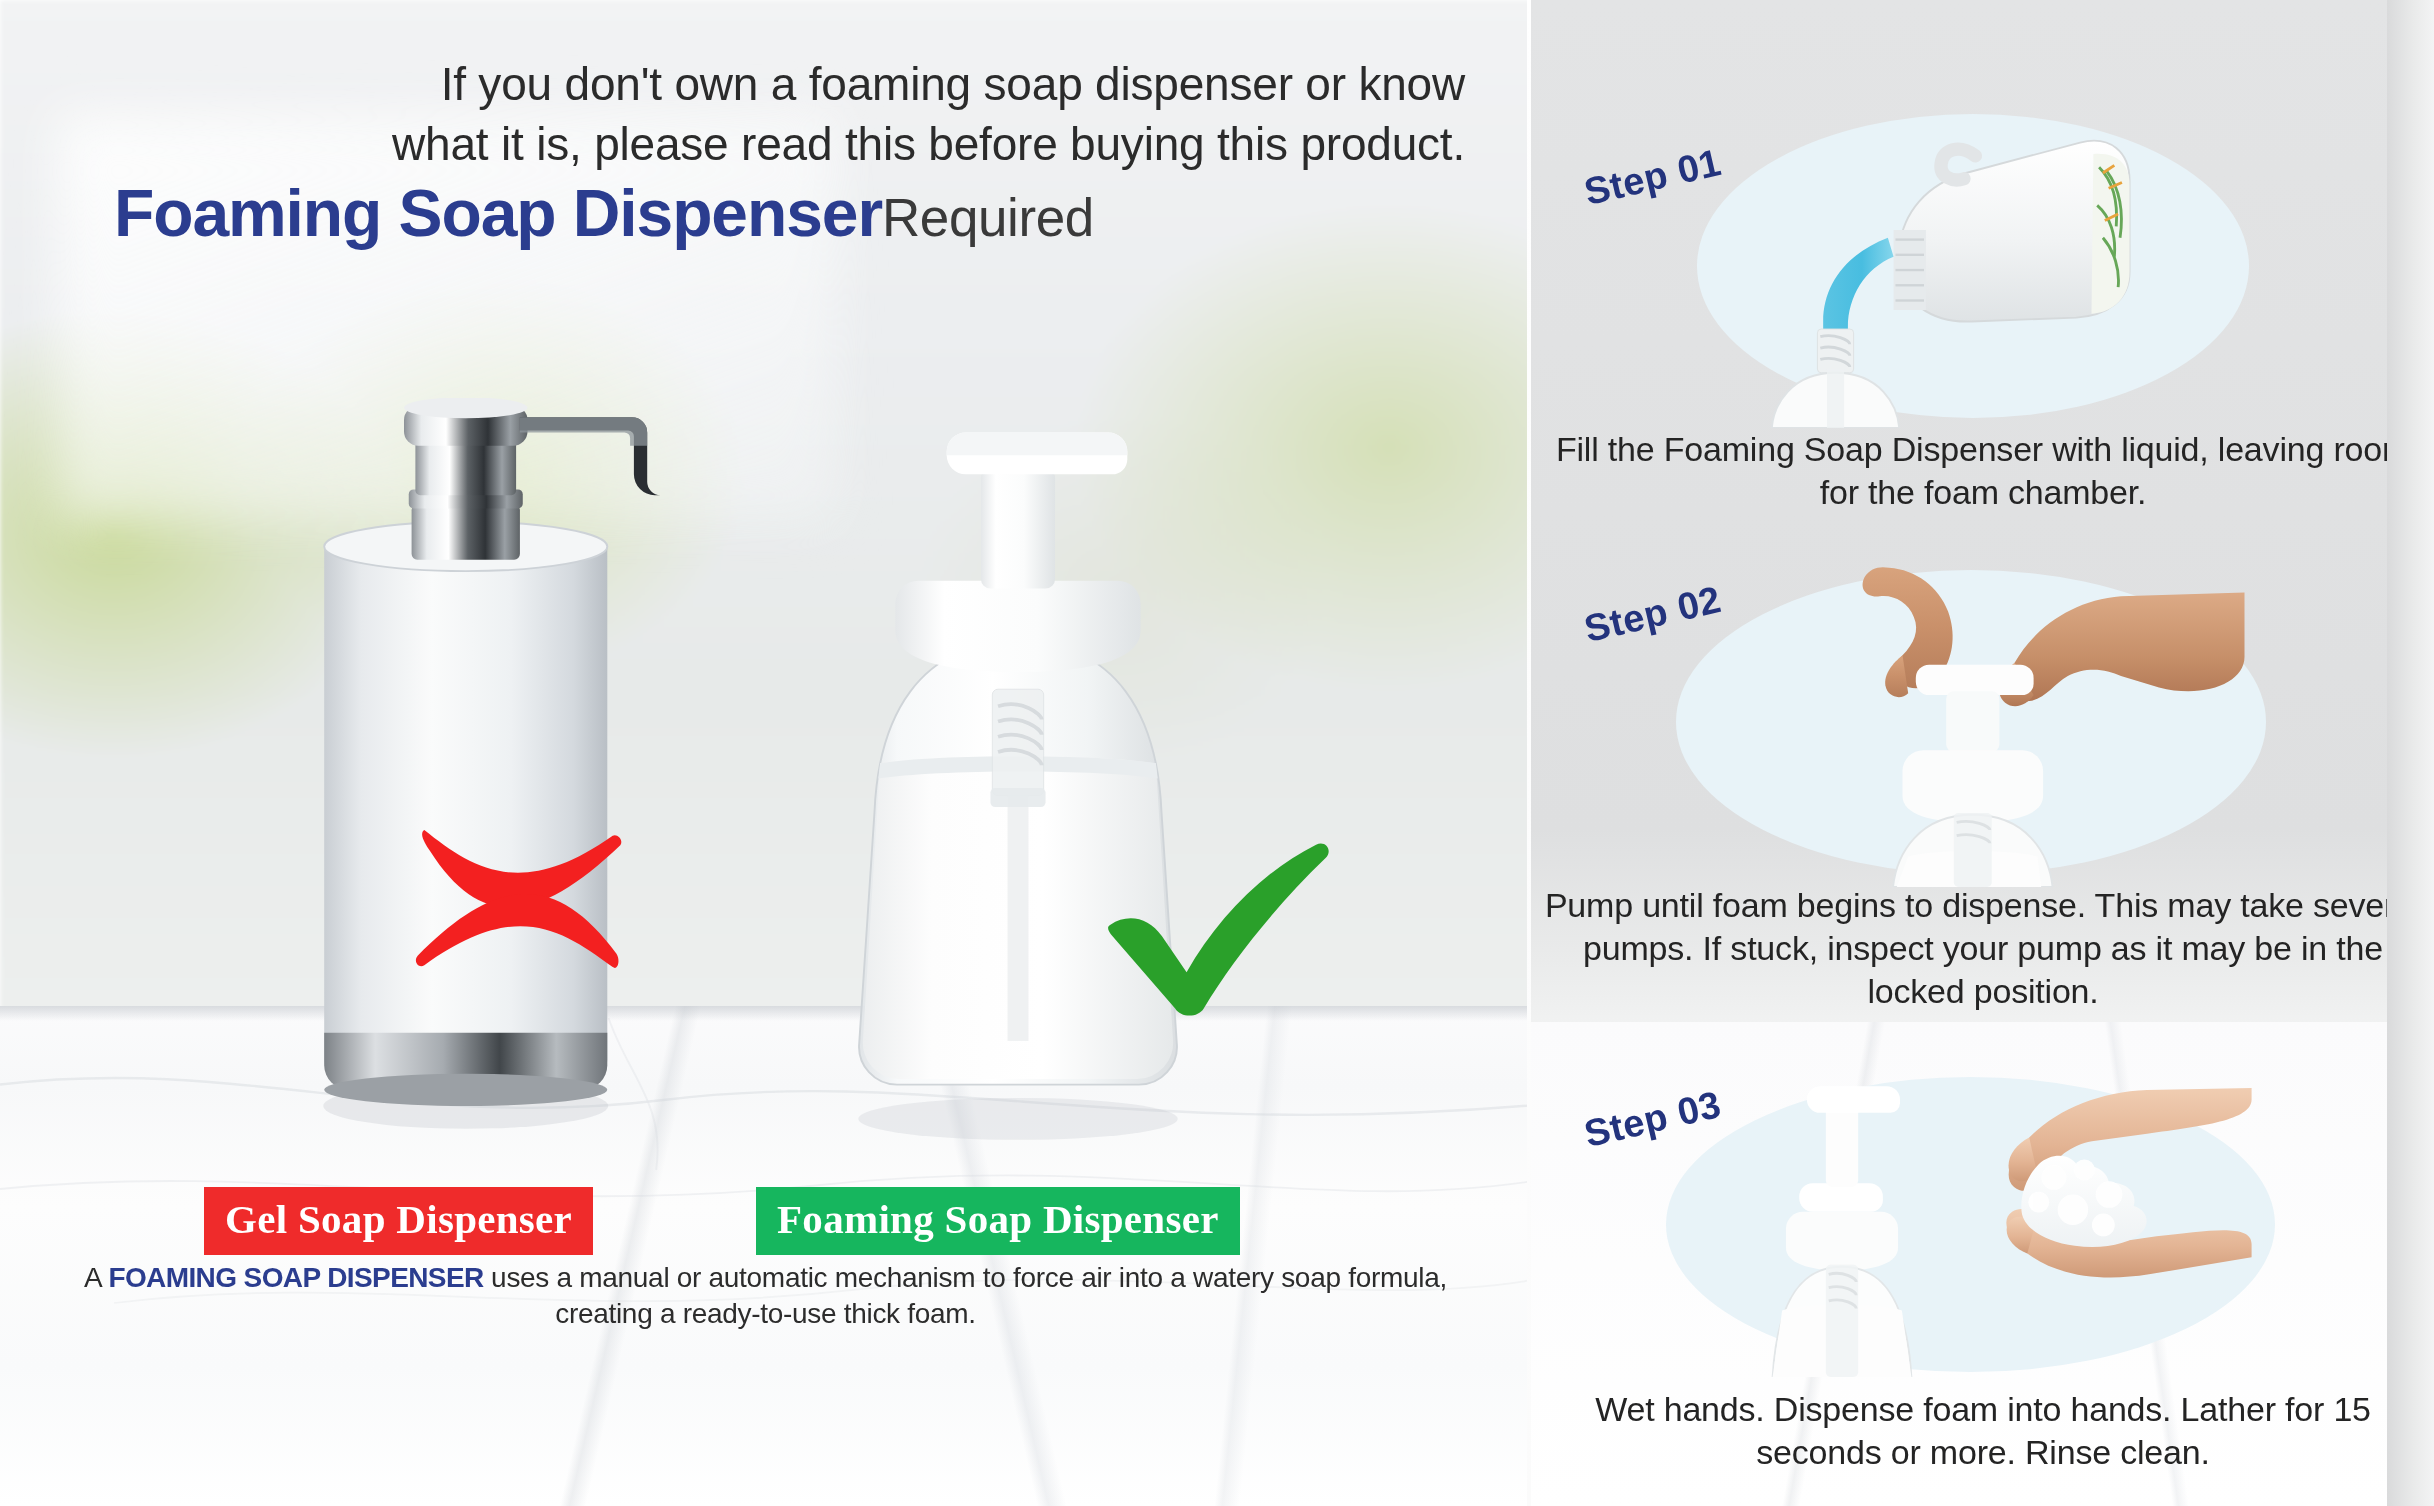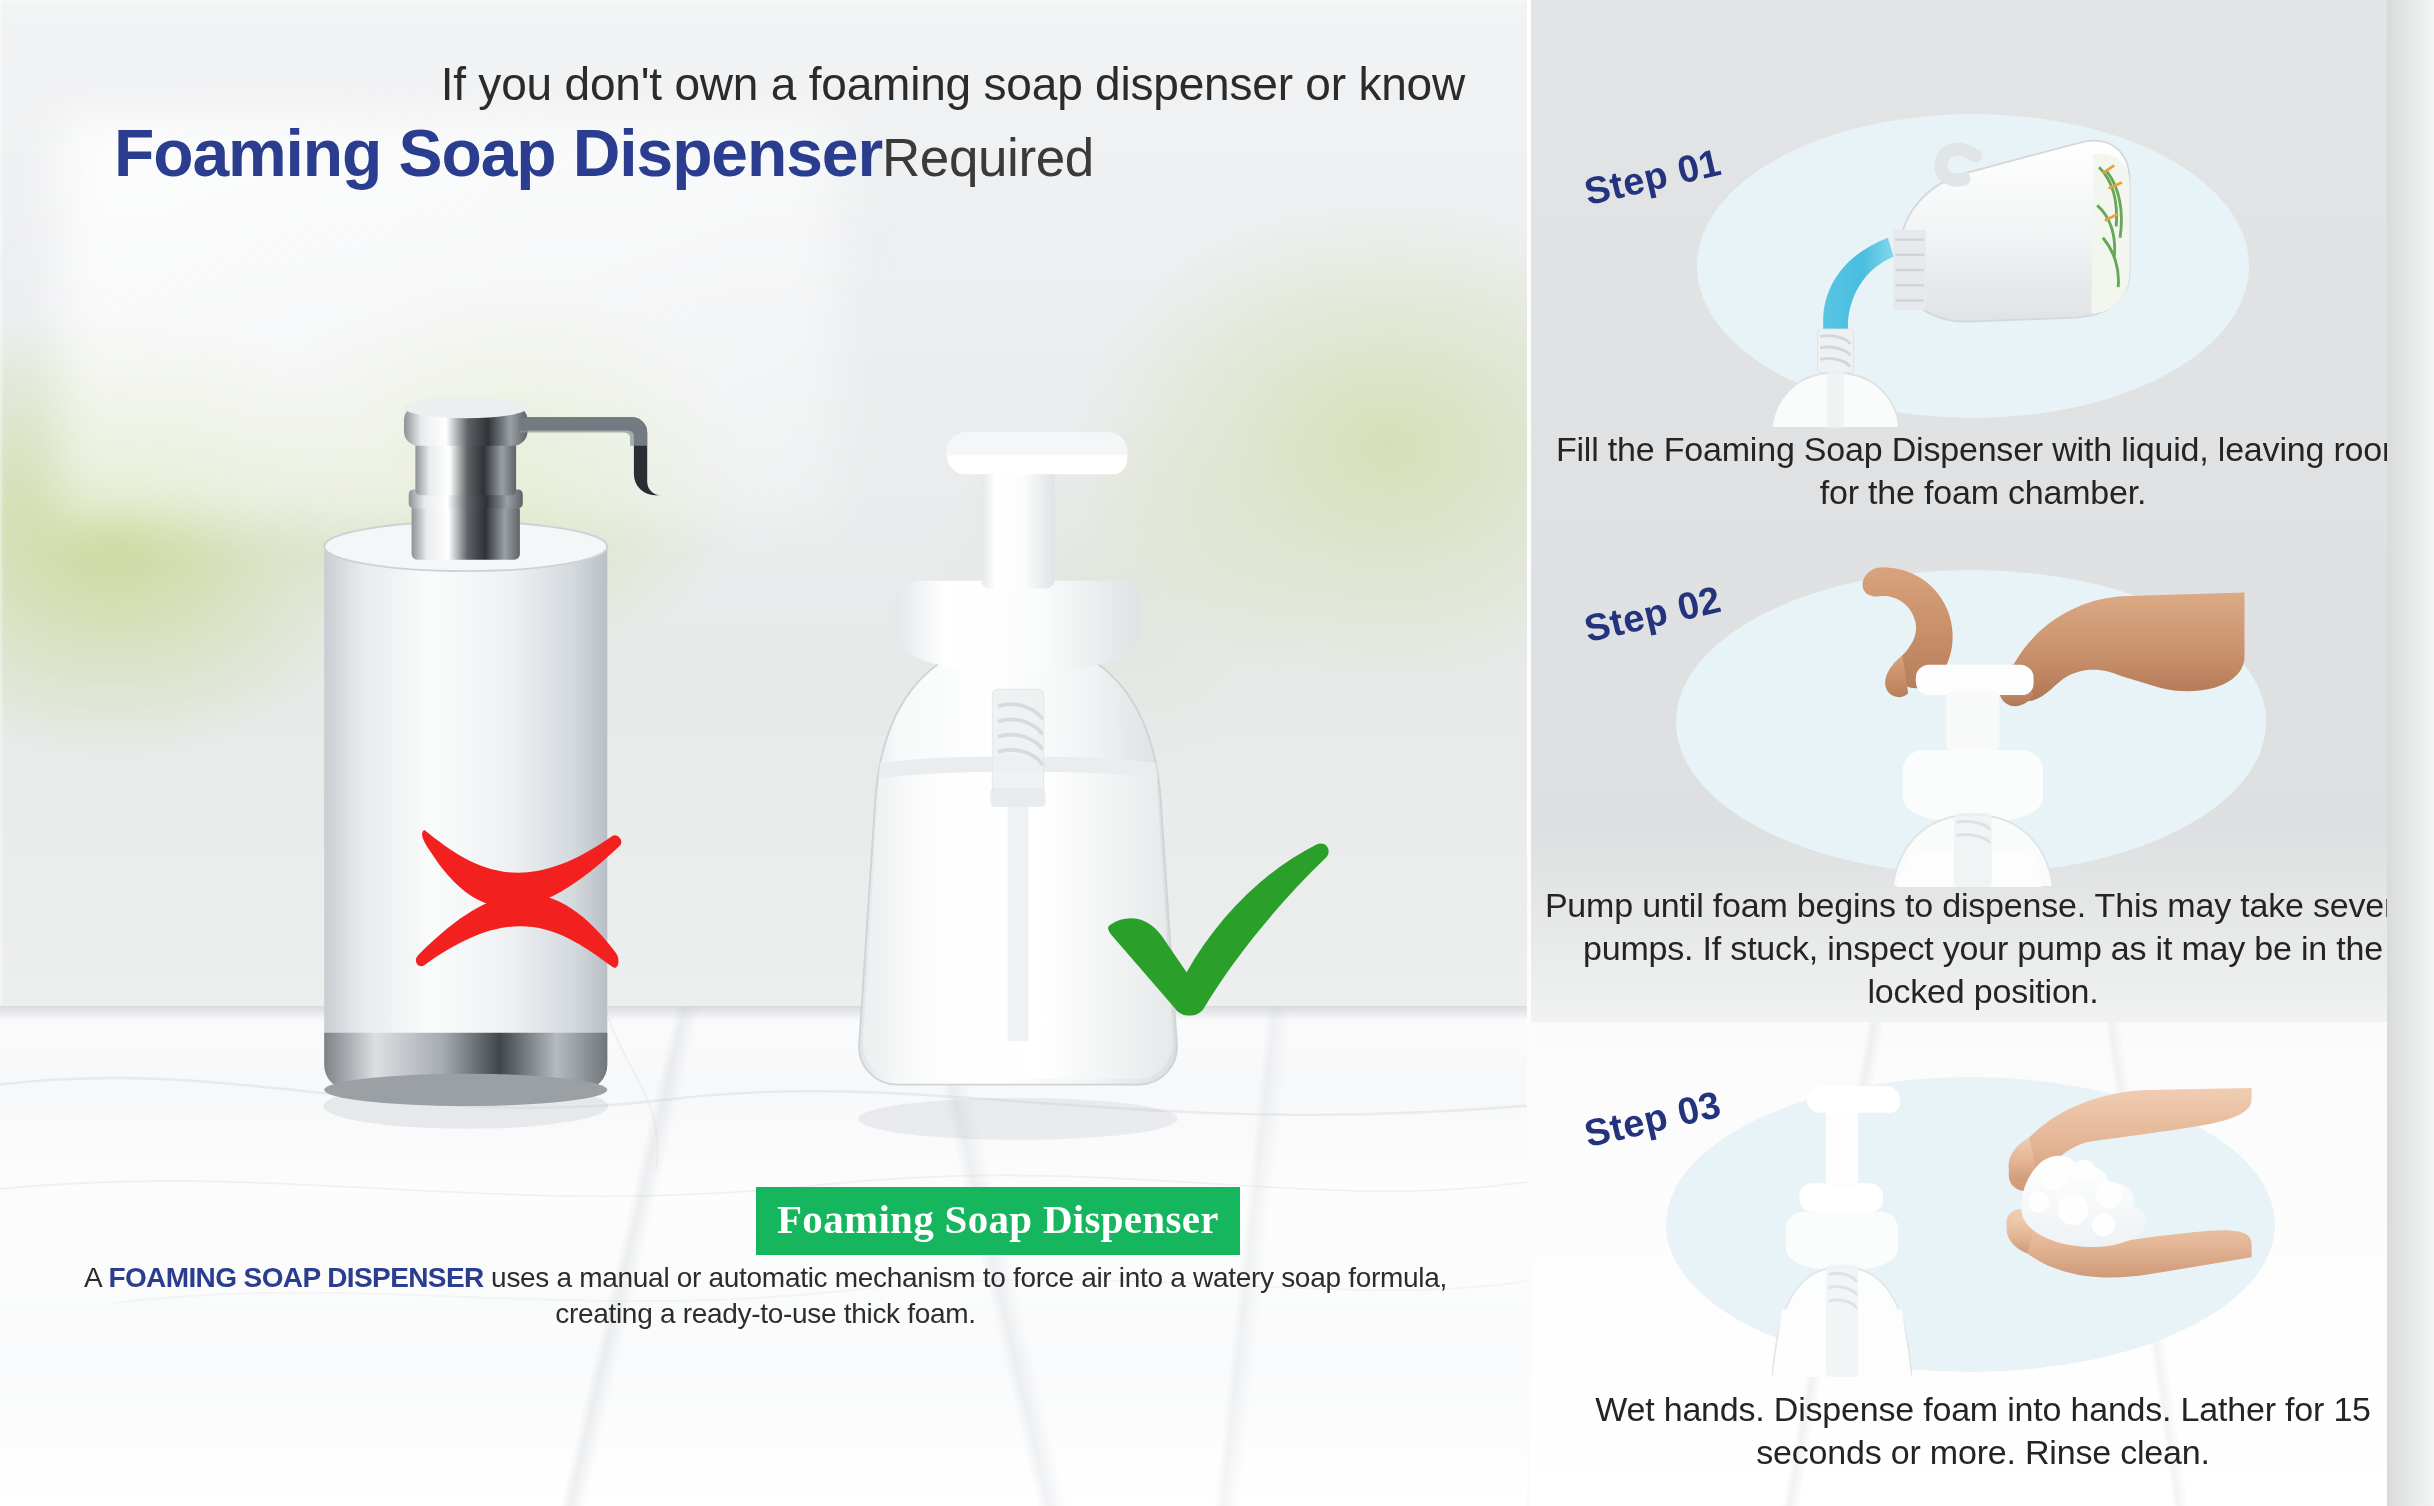--- a/index.html
+++ b/index.html
@@ -116,20 +116,21 @@
     <div class="counter-edge"></div>
     <svg class="counter-veins" viewBox="0 0 1610 340" preserveAspectRatio="none">
       <path d="M0,70 C260,40 420,120 700,86 C980,52 1180,128 1610,92" stroke="#ccd1d7" stroke-width="2.5" fill="none" opacity=".75"></path>
       <path d="M0,180 C300,150 520,212 860,176 C1180,142 1380,206 1610,172" stroke="#d2d6dc" stroke-width="2" fill="none" opacity=".6"></path>
       <path d="M120,300 C380,268 600,320 900,286 C1180,254 1420,308 1610,276" stroke="#d6dade" stroke-width="1.8" fill="none" opacity=".5"></path>
       <path d="M640,0 C660,60 700,90 690,160" stroke="#cfd4da" stroke-width="2" fill="none" opacity=".5"></path>
     </svg>
 
     <div id="headline">
       <div class="sub-line">If you don't own a foaming soap dispenser or know</div>
+      <div class="sub-line">what it is, please read this before buying this product.</div>
       <div class="title-row">
         <span class="title-main">Foaming Soap Dispenser</span><span class="title-tail">Required</span>
       </div>
     </div>
 
     <svg id="gel-product" viewBox="0 0 420 790">
       <defs>
         <linearGradient id="chrome" x1="0" y1="0" x2="1" y2="0">
           <stop offset="0%" stop-color="#8d9297"></stop>
             <stop offset="14%" stop-color="#e9ecee"></stop>
@@ -222,20 +223,21 @@
 
       <rect x="186" y="68" width="78" height="126" rx="10" fill="url(#capWhite)"></rect>
 
       <path d="M170,30 h150 a20,20 0 0 1 20,20 v8 a16,16 0 0 1 -16,16 h-154 a20,20 0 0 1 -20,-20 v-4 a20,20 0 0 1 20,-20 Z" fill="#ffffff"></path>
       <path d="M170,30 h150 a20,20 0 0 1 20,20 v4 h-190 v-4 a20,20 0 0 1 20,-20 Z" fill="#f4f6f7"></path>
     </svg>
     <svg class="mark-check" viewBox="0 0 250 190">
       <path d="M12,92 C30,80 52,84 66,104 L92,142 C124,86 172,36 228,8 C238,3 246,14 238,22 C186,72 140,130 110,180 C104,190 86,190 80,180 L14,104 C9,98 8,94 12,92 Z" fill="#2aa02a"></path>
     </svg>
 
+    <div class="chip" id="chip-gel">Gel Soap Dispenser</div>
     <div class="chip" id="chip-foam">Foaming Soap Dispenser</div>
 
     <div id="bottom-para"><span>A </span><b>FOAMING SOAP DISPENSER</b><span> uses a manual or automatic mechanism to force air into a watery soap formula, creating a ready-to-use thick foam.</span></div>
   </div>
 
   <div id="divider"></div>
   <div id="right-panel">
     <div class="rp-marble"></div>
 
     <div class="step-block" style="top:0;height:514px;">

